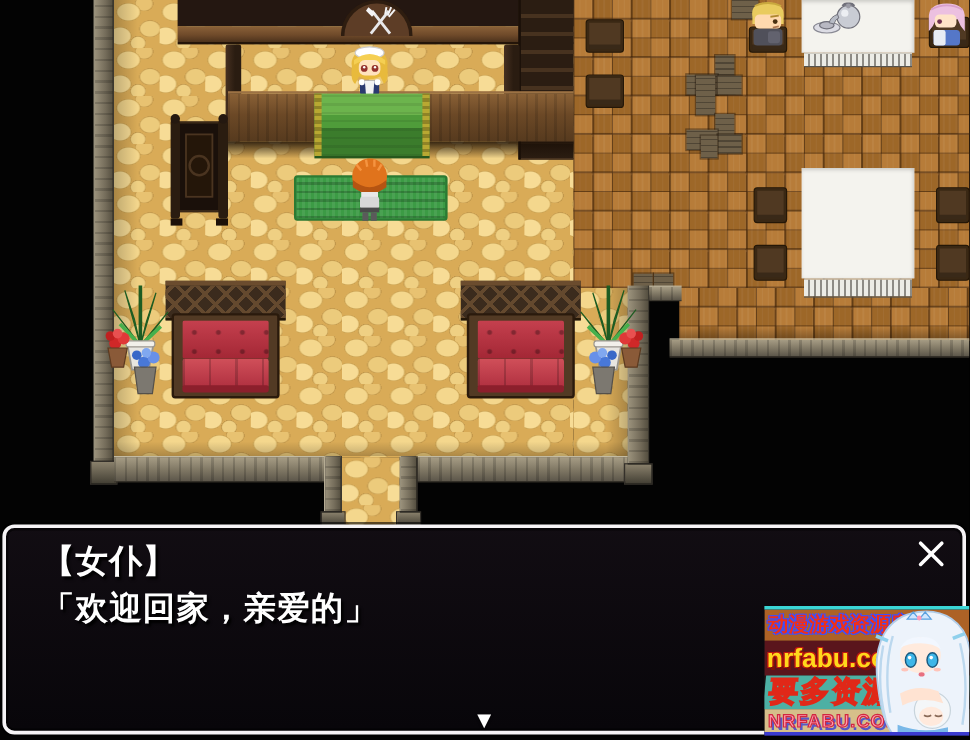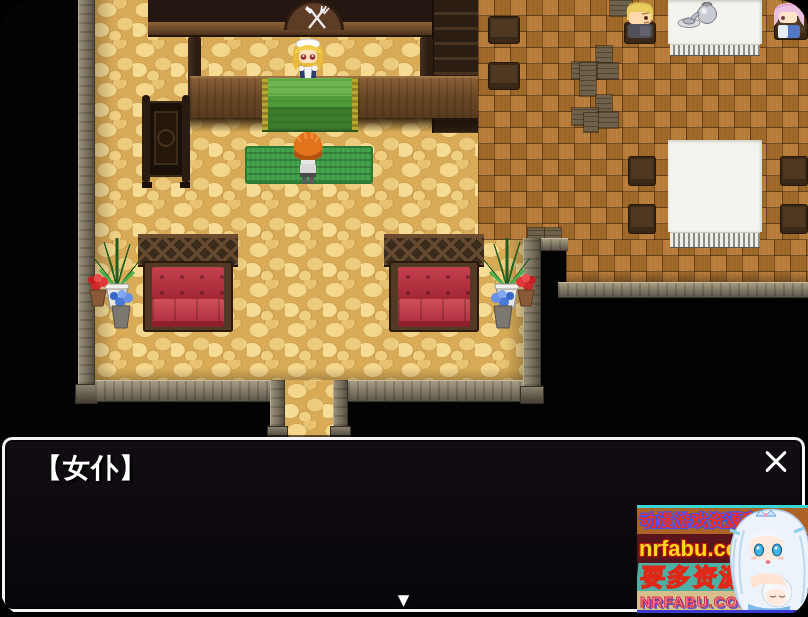--- a/index.html
+++ b/index.html
@@ -1,17 +1,17 @@
 <!DOCTYPE html>
 <html><head>
 <meta charset="utf-8">
 <style>
   html,body{margin:0;padding:0;background:#000;}
   #stage{position:relative;width:808px;height:617px;background:#030303;overflow:hidden;
-         font-family:"Liberation Sans","DejaVu Sans",sans-serif;border-radius:30px;}
+         font-family:"Liberation Sans","DejaVu Sans",sans-serif;}
   #stage *{position:absolute;box-sizing:border-box;}
 
   
   .cobble{background-color:#d9ab57;background-image:
     radial-gradient(16px 12px at 12px 10px,#f4d78d 55%,#c9a050 63%,rgba(0,0,0,0) 65%),
     radial-gradient(14px 11px at 30px 24px,#eccb7c 55%,#c2984c 64%,rgba(0,0,0,0) 66%),
     radial-gradient(15px 12px at 5px 30px,#f7dc96 55%,#c9a050 63%,rgba(0,0,0,0) 65%),
     radial-gradient(12px 10px at 25px 3px,#e8c271 55%,#bd9348 64%,rgba(0,0,0,0) 66%),
     radial-gradient(10px 9px at 20px 36px,#efd083 55%,#bd9348 66%,rgba(0,0,0,0) 68%);
     background-size:38px 40px;}
@@ -302,20 +302,21 @@
   </svg>
   <div class="table" style="left:668px;top:140px;width:94px;height:92px;"></div>
   <div class="fringe" style="left:670px;top:232px;width:90px;height:16px;"></div>
   <div class="chair" style="left:628px;top:156px;width:28px;height:30px;"></div>
   <div class="chair" style="left:628px;top:204px;width:28px;height:30px;"></div>
   <div class="chair" style="left:780px;top:156px;width:28px;height:30px;"></div>
   <div class="chair" style="left:780px;top:204px;width:28px;height:30px;"></div>
 
   <div class="dlg">
     <div class="speaker">【女仆】</div>
+    <div class="line">「欢迎回家，亲爱的」</div>
     <div class="closex">
         <i></i>
         <i></i>
       </div>
     <div class="cont">▼</div>
   </div>
 
   <div class="wm">
     <div class="row r1">动漫游戏资源库</div>
     <div class="row r2">nrfabu.com</div>

